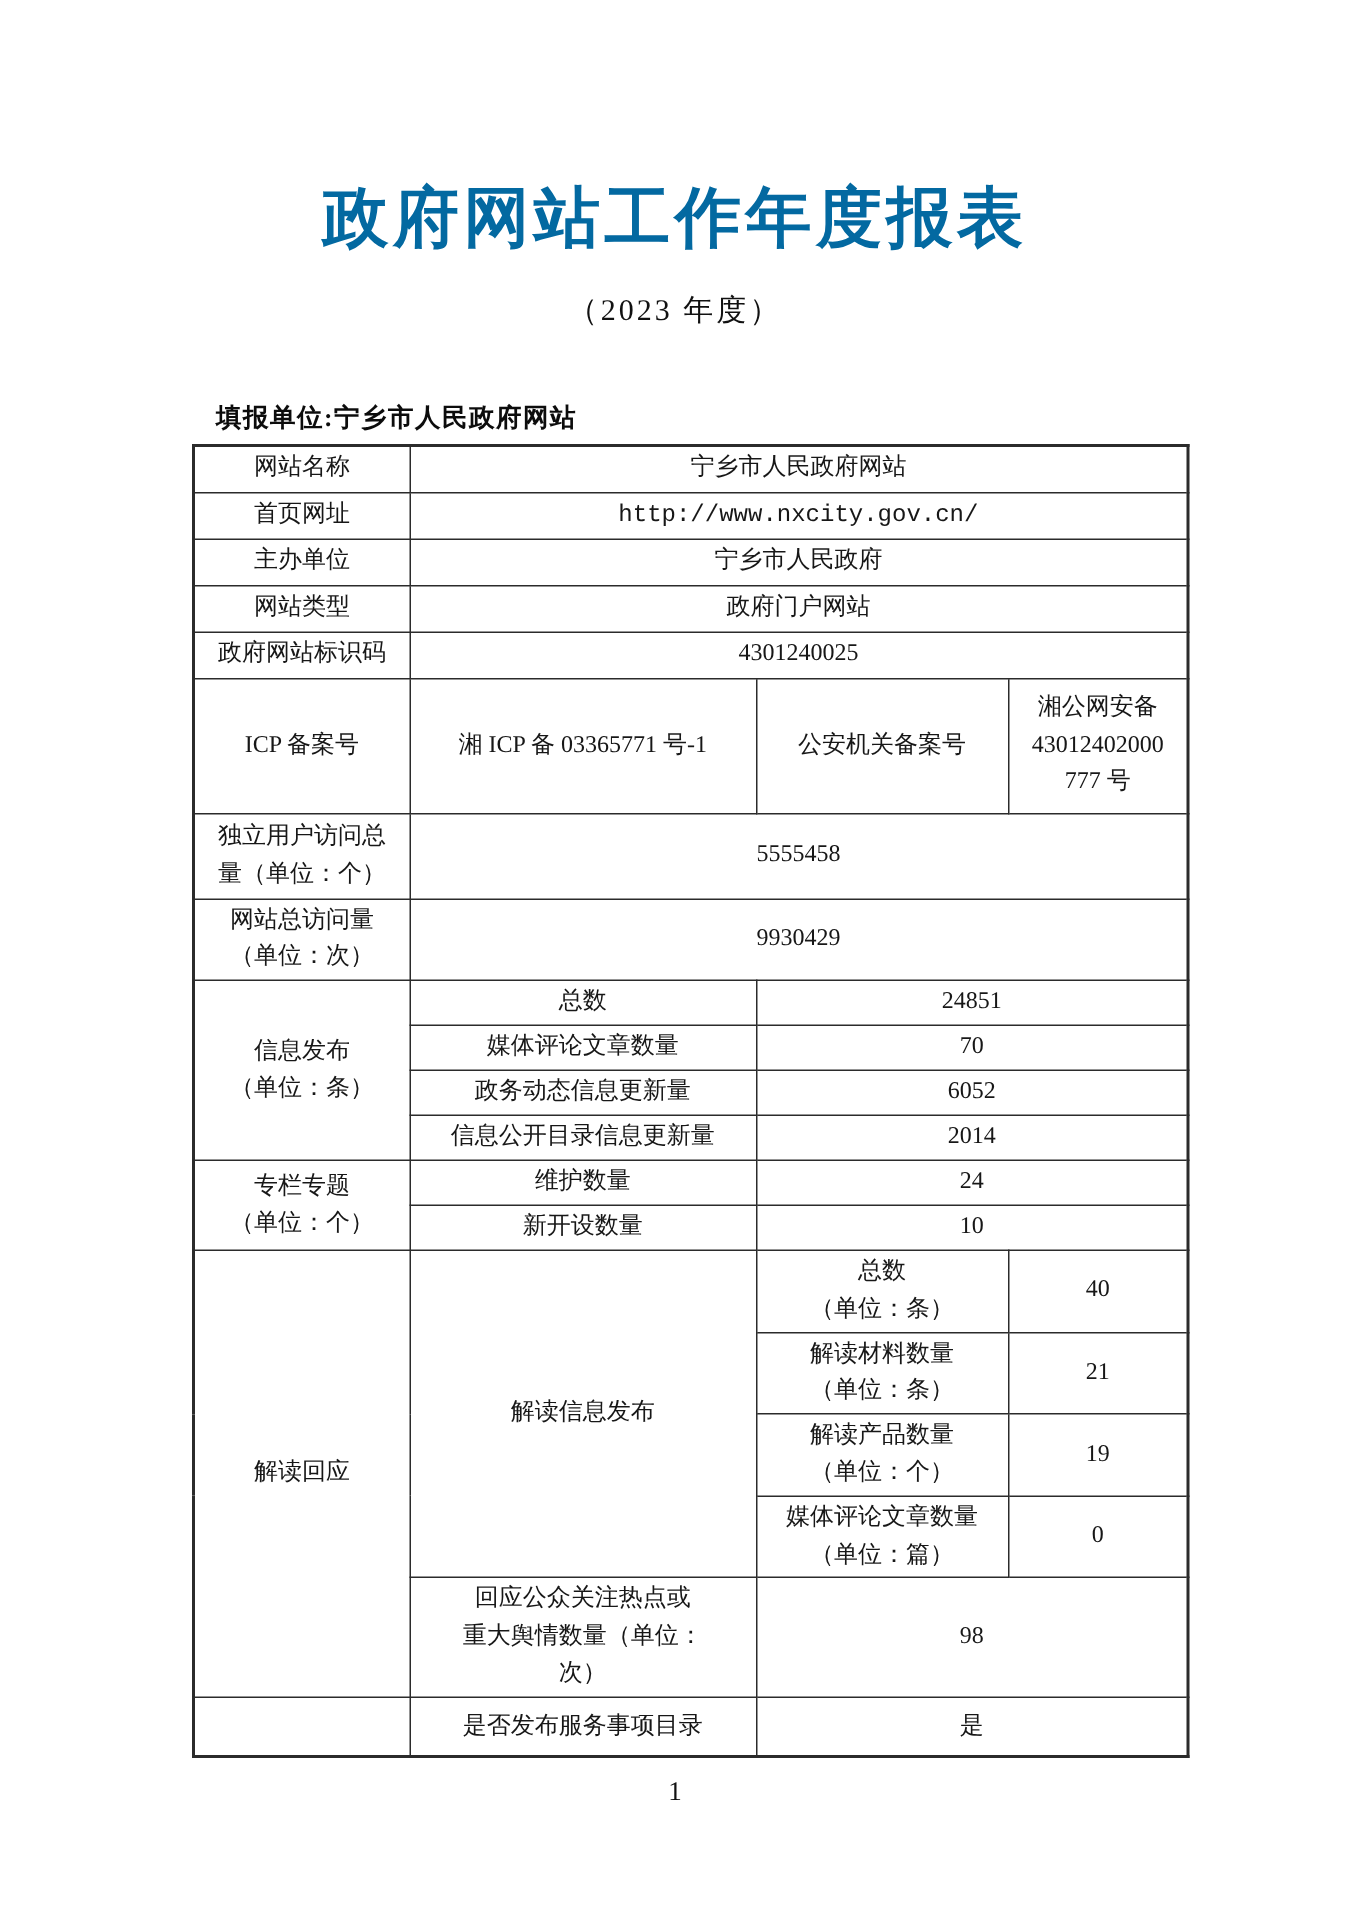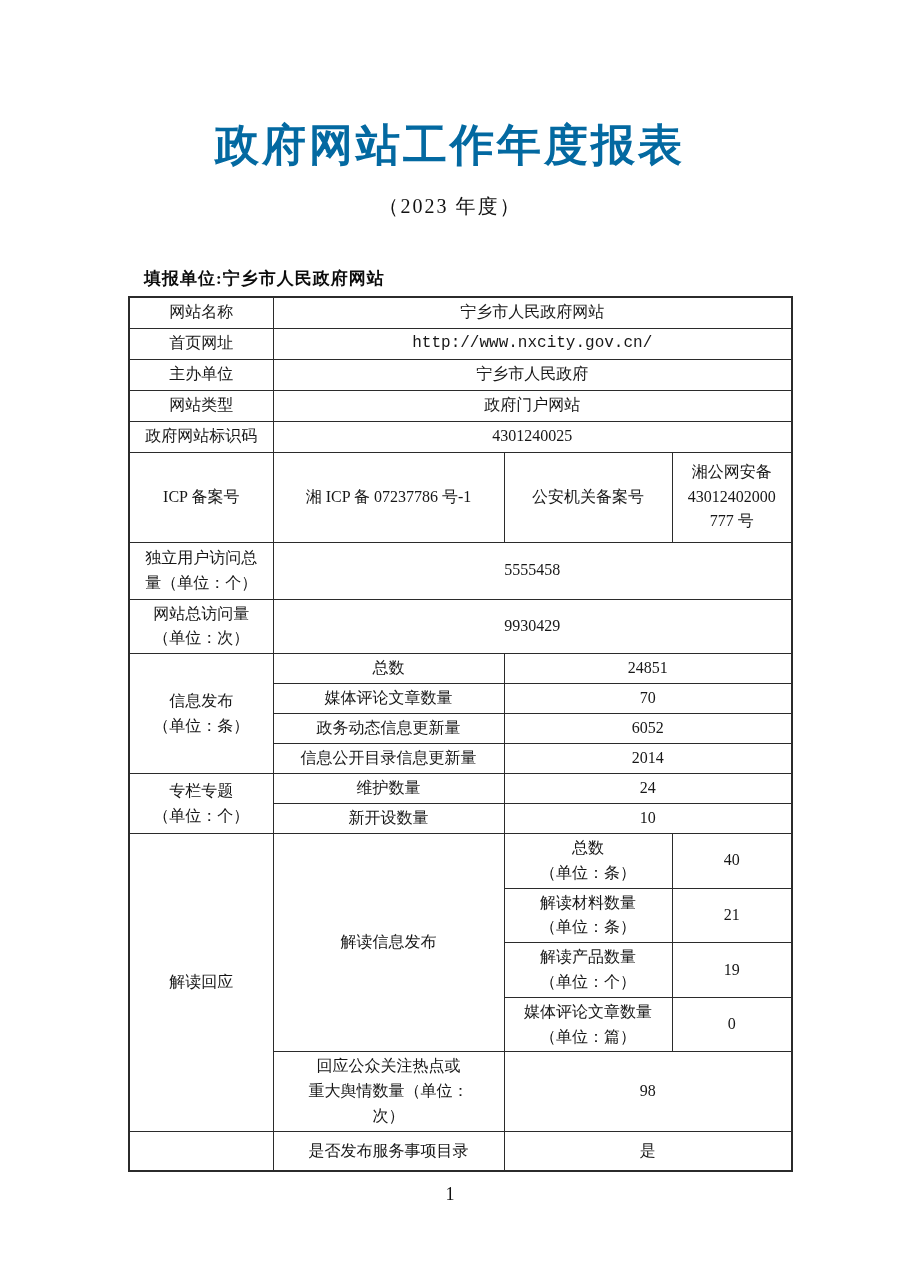--- a/index.html
+++ b/index.html
@@ -90,21 +90,21 @@
       <td>网站类型</td>
       <td colspan="3">政府门户网站</td>
     </tr>
     <tr class="h31">
       <td>政府网站标识码</td>
       <td colspan="3">4301240025</td>
     </tr>
 
     <tr class="h90">
       <td>ICP 备案号</td>
-      <td>湘 ICP 备 07237786 号-1</td>
+      <td>湘 ICP 备 03365771 号-1</td>
       <td>公安机关备案号</td>
       <td>湘公网安备
 43012402000
 777 号</td>
     </tr>
 
     <tr class="h57">
       <td class="ta-l">独立用户访问总
 量（单位：个）</td>
       <td colspan="3">5555458</td>

